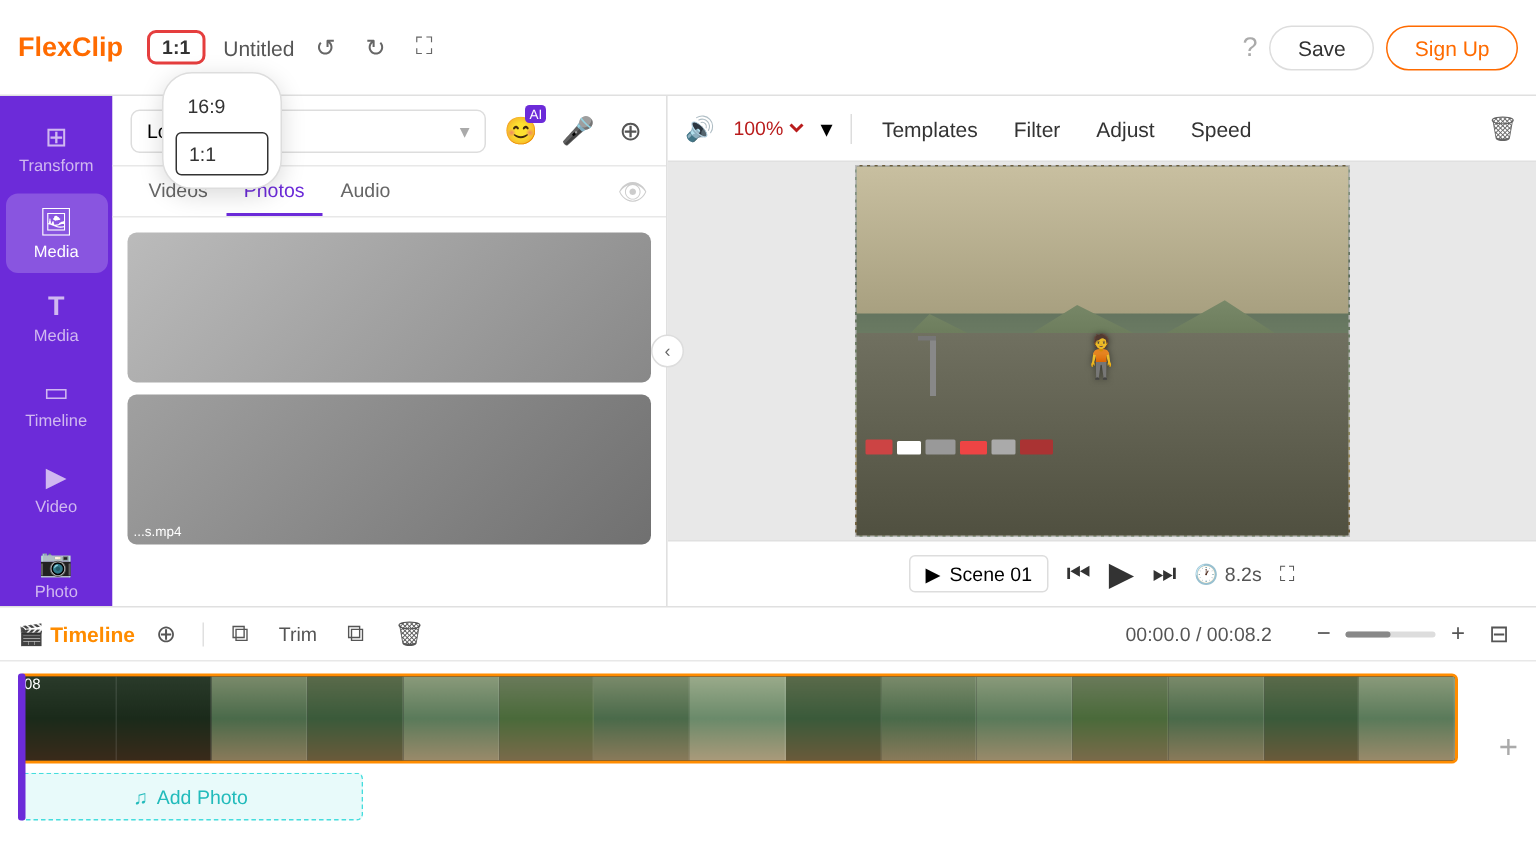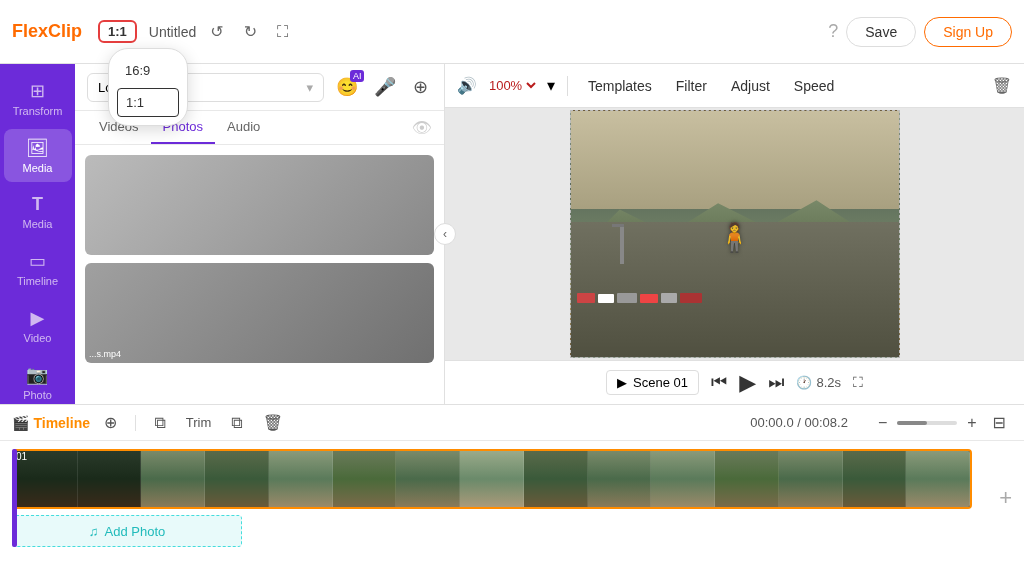--- a/index.html
+++ b/index.html
@@ -280,21 +280,21 @@
       <button class="tl-btn">⊟</button>
     </div>
   </div>
   <div class="timeline-content">
     <div style="position:relative;padding-right:40px;">
 
       <div style="position:absolute;top:0;left:0;width:5px;height:100%;background:#6c2bd9;border-radius:2px;z-index:3;"></div>
 
       <div class="timeline-track">
         <div class="video-track">
-          <span class="track-num">01</span>
+          <span class="track-num">08</span>
           <div class="track-frames">
             <div class="track-frame frame-dark"></div>
             <div class="track-frame frame-dark"></div>
             <div class="track-frame frame-1"></div>
             <div class="track-frame frame-2"></div>
             <div class="track-frame frame-3"></div>
             <div class="track-frame frame-4"></div>
             <div class="track-frame frame-5"></div>
             <div class="track-frame frame-6"></div>
             <div class="track-frame frame-7"></div>

